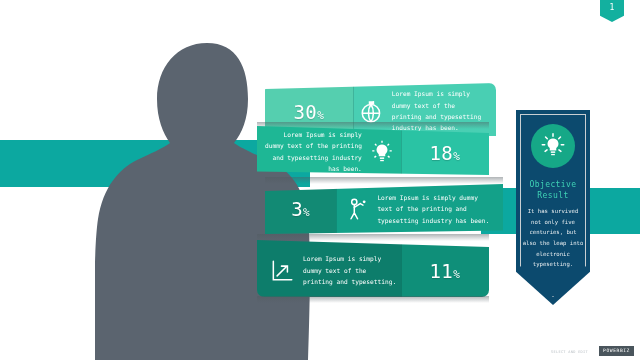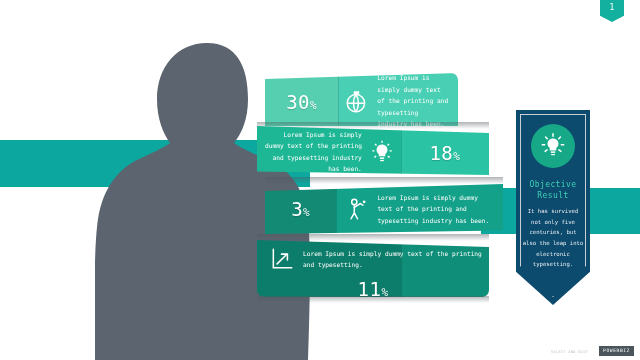--- a/index.html
+++ b/index.html
@@ -27,30 +27,30 @@
   
   #silhouette{position:absolute;left:95px;top:35px;width:220px;height:325px;}
 
   
   #ribbon{position:absolute;left:250px;top:60px;width:245px;height:250px;}
   .band{position:absolute;display:flex;align-items:center;box-sizing:border-box;}
   .band .fold{position:absolute;top:0;bottom:0;width:1px;background:rgba(0,0,0,.13);}
   .shadow{position:absolute;height:7px;background:linear-gradient(180deg,rgba(80,90,95,.45),rgba(120,130,135,0));}
 
   
-  #band1{left:15px;top:13px;width:193px;height:53px;border-radius:7px 7px 0 0;}
+  #band1{left:15px;top:23px;width:231px;height:53px;border-radius:7px 7px 0 0;}
   #band2{left:7px;top:66px;width:232px;height:49px;}
   #band3{left:15px;top:124px;width:238px;height:50px;}
   #band4{left:7px;top:180px;width:232px;height:57px;border-radius:0 0 7px 7px;}
 
   
   #band1{clip-path:polygon(0 6px,100% 0,100% 100%,0 100%);}
   #band2{clip-path:polygon(0 0,100% 7px,100% 100%,0 93%);}
   #band3{clip-path:polygon(0 7px,100% 0,100% 93%,0 100%);}
-  #band4{clip-path:polygon(0 0,100% 7px,100% 100%,0 100%);flex-direction:column;}
+  #band4{clip-path:polygon(0 0,100% 7px,100% 100%,0 100%);}
 
   .pct{color:#ffffff;font-size:19px;letter-spacing:.5px;text-shadow:0 1px 1px rgba(0,0,0,.18);white-space:nowrap;}
   .pct .sm{font-size:11px;}
   .body-text{color:#ffffff;font-size:6.2px;line-height:1.85;}
   .ico{width:30px;height:30px;flex:0 0 30px;display:flex;align-items:center;justify-content:center;}
   .ico svg{width:26px;height:26px;display:block;}
 
   
   #banner{
     position:absolute;left:516px;top:110px;width:74px;height:195px;

